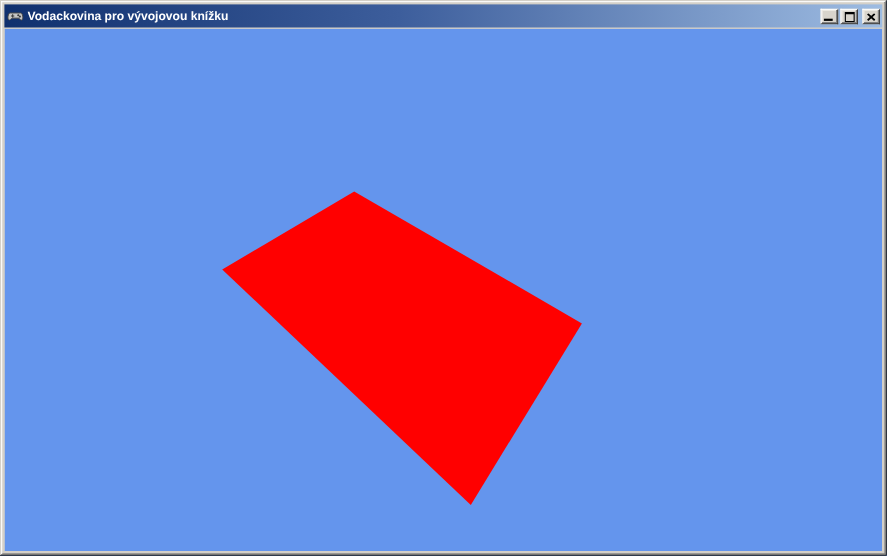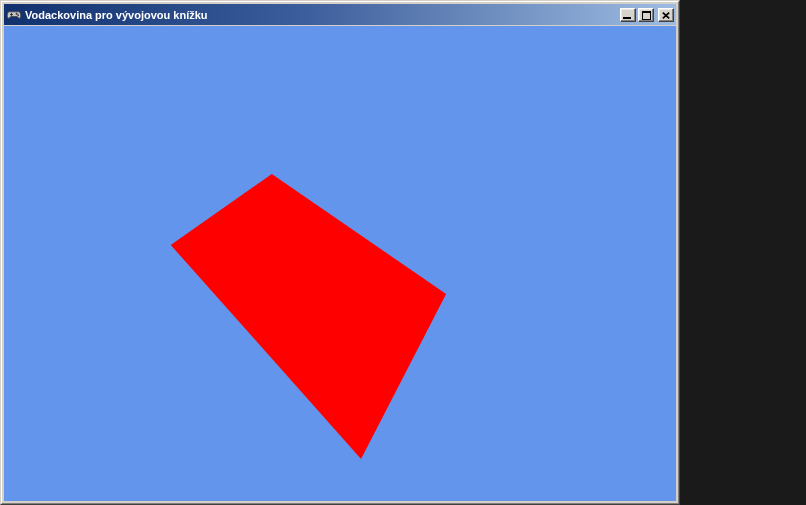--- a/index.html
+++ b/index.html
@@ -2,21 +2,21 @@
 <html><head>
 <meta charset="utf-8">
 <style>
   html, body {
     margin: 0;
     padding: 0;
     background: #1a1a1a;
     font-family: "Liberation Sans", sans-serif;
   }
   .window {
-    width: 680px;
+    width: 806px;
     height: 505px;
     box-sizing: border-box;
     border: 1px solid;
     border-color: #d4d0c8 #404040 #404040 #d4d0c8;
     text-align: center;
   }
   .win-inner {
     box-sizing: border-box;
     width: 100%;
     height: 100%;

